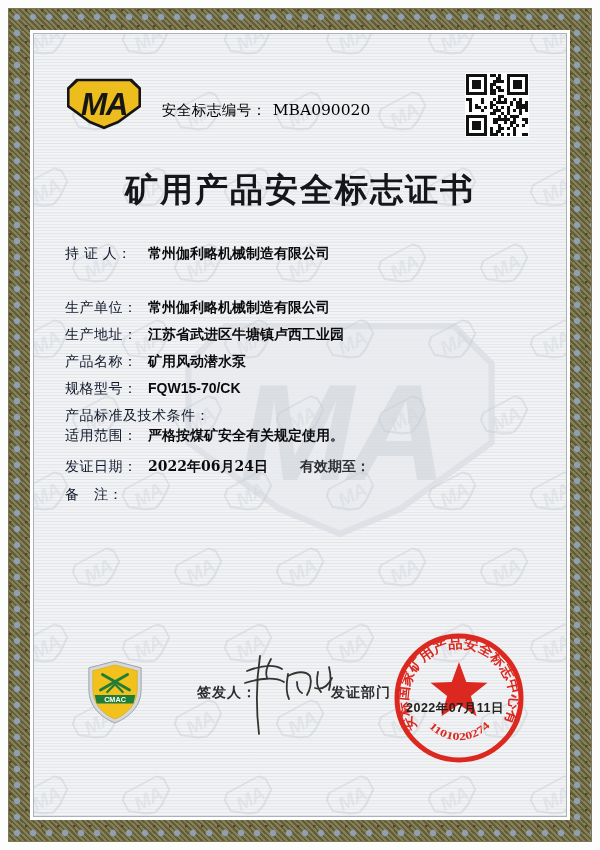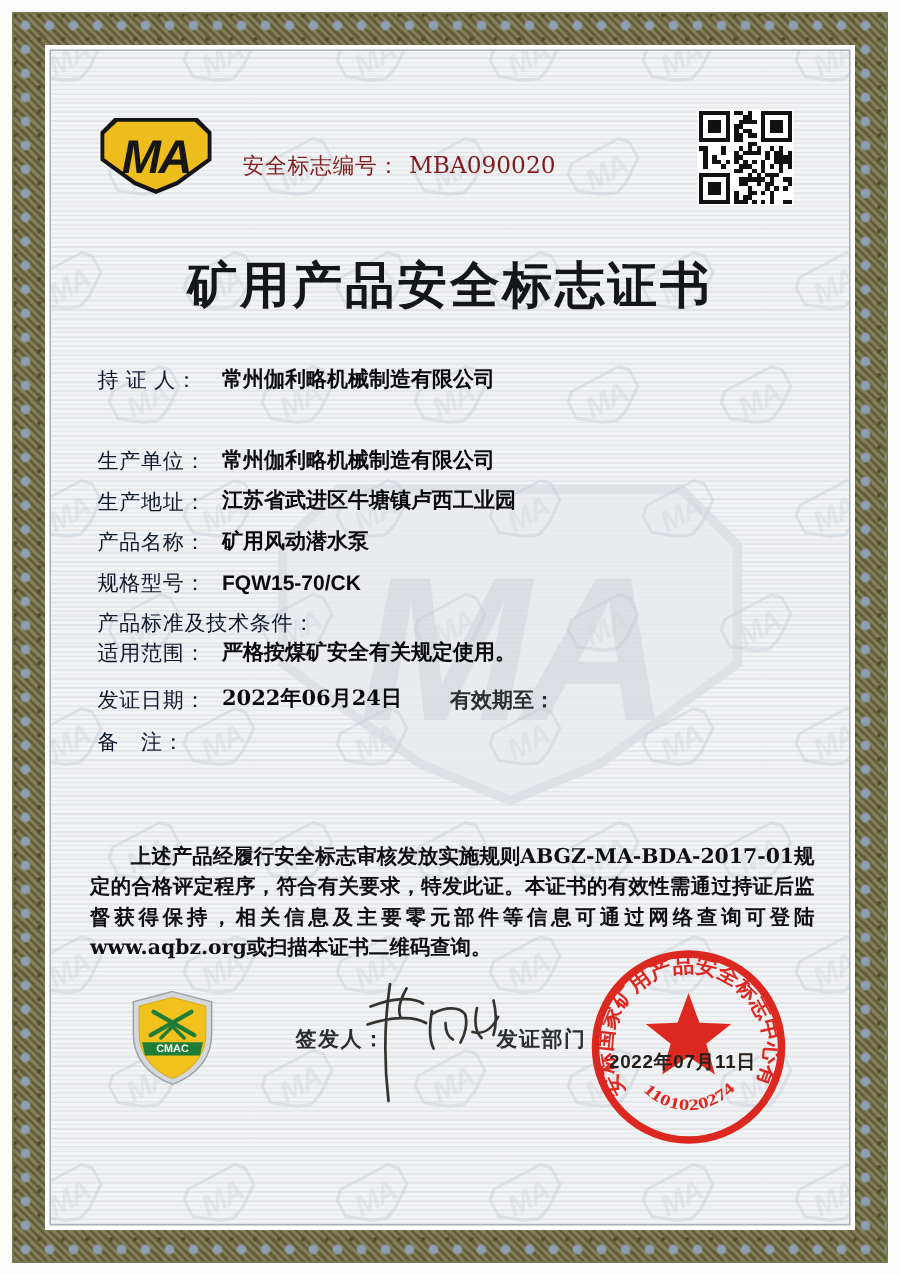--- a/index.html
+++ b/index.html
@@ -22,21 +22,21 @@
       repeating-linear-gradient(0deg, rgba(214,160,160,.07) 0 1px, rgba(0,0,0,0) 1px 7px);}
   .wm-layer{position:absolute;inset:34px;overflow:hidden;}
   .wm-tile{position:absolute;width:48px;height:33px;opacity:.45;transform:rotate(-28deg);}
   .wm-big{position:absolute;left:150px;top:288px;width:312px;height:216px;opacity:.85;}
 
   .content{position:absolute;inset:0;}
   .abs{position:absolute;}
 
   
   .ma-badge{left:66px;top:77px;width:76px;height:54px;}
-  .certno{left:0;top:101px;width:532px;text-align:center;font-size:14.5px;color:#7f1d1d;}
+  .certno{left:0;top:101px;width:532px;text-align:center;font-size:14.5px;color:#000000;}
   .certno .lab{font-family:"Liberation Sans",sans-serif;letter-spacing:.5px;}
   .certno .val{font-family:"DejaVu Serif",serif;font-size:15.5px;margin-left:6px;}
   .qr{left:465px;top:73px;width:62px;height:62px;background:#fff;padding:1px;}
 
   .title{left:0;top:168px;width:600px;text-align:center;
     font-family:"DejaVu Serif","Liberation Serif",serif;font-weight:bold;
     font-size:33px;letter-spacing:2px;color:#15161a;}
 
   
   .frow{left:65px;display:flex;align-items:flex-start;font-size:14px;line-height:19px;white-space:nowrap;}
@@ -440,21 +440,20 @@
     <div class="abs frow" style="top:457px">
       <span class="lab">发证日期：</span>
       <span class="val sp" style="min-width:152px">2022年06月24日</span>
       <span class="val2lab">有效期至：</span>
     </div>
 
     <div class="abs frow" style="top:485px">
       <span class="lab">备　注：</span>
     </div>
 
-    <div class="abs statement">上述产品经履行安全标志审核发放实施规则ABGZ-MA-BDA-2017-01规定的合格评定程序，符合有关要求，特发此证。本证书的有效性需通过持证后监督获得保持，相关信息及主要零元部件等信息可通过网络查询可登陆www.aqbz.org或扫描本证书二维码查询。</div>
 
     <svg class="abs cmac" viewBox="0 0 60 66">
       <path d="M30,1 L57,8 V30 C57,48 45,59 30,65 C15,59 3,48 3,30 V8 Z" fill="#d4d8dc" stroke="#9aa1a8" stroke-width="1"></path>
       <path d="M30,5 L53,11 V30 C53,45 43,56 30,61 C17,56 7,45 7,30 V11 Z" fill="#f2c11b" stroke="#cfa60f" stroke-width=".6"></path>
       <g stroke="#1f7d38" stroke-width="3" stroke-linecap="round">
         <path d="M15,31 L43,15" fill="none"></path>
         <path d="M17,15 L45,31" fill="none"></path>
         <path d="M22,33 L30,25 L38,33" fill="none" stroke-width="2.4"></path>
       </g>
       <path d="M9,36 L51,36 L49,45 L11,45 Z" fill="#1f7d38"></path>

